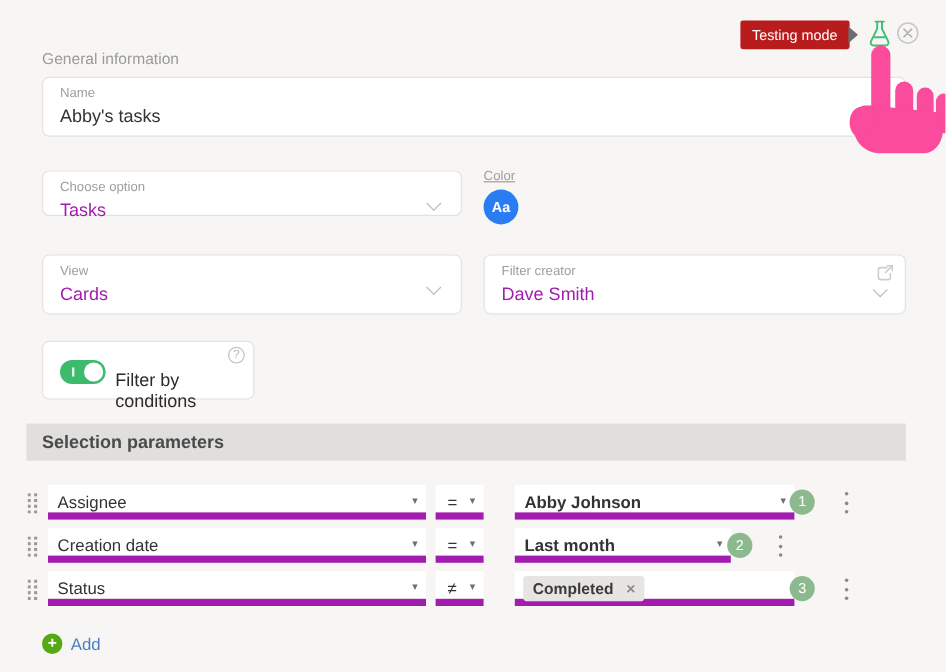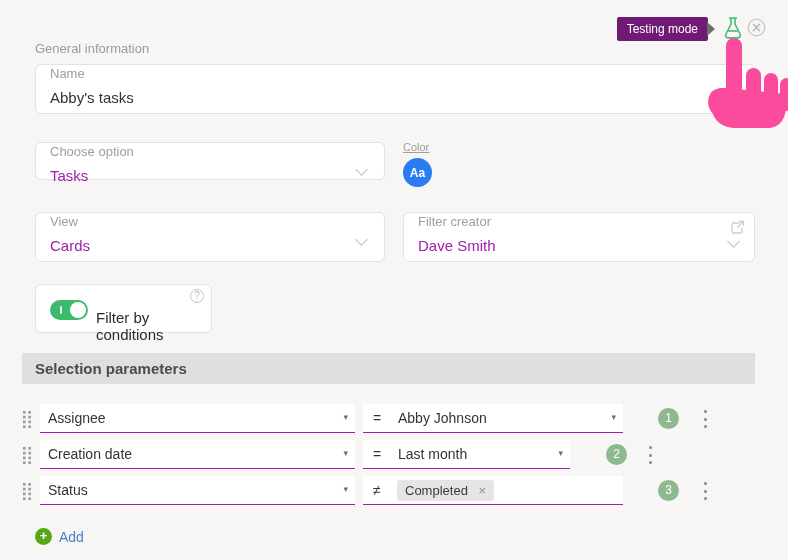--- a/index.html
+++ b/index.html
@@ -2,37 +2,37 @@
 <html><head>
 <meta charset="utf-8">
 <style>
   * { margin:0; padding:0; box-sizing:border-box; }
   html,body { width:788px; height:560px; }
   body { font-family:"Liberation Sans","DejaVu Sans",sans-serif; background:#f7f6f4; position:relative; overflow:hidden; }
 
   .abs { position:absolute; }
 
   
-  .tooltip { top:17px; right:80px; height:24px; background:#701a75; color:#fff;
+  .tooltip { top:17px; right:80px; height:24px; background:#b91c1c; color:#fff;
              font-size:12px; line-height:24px; padding:0 10px; border-radius:2px; }
   .tooltip-arrow { top:22px; right:73px; width:0; height:0;
              border-top:7px solid transparent; border-bottom:7px solid transparent;
              border-left:8px solid #6d6d6d; }
   .flask { top:16px; left:722px; width:22px; height:24px; }
   .closebtn { top:18px; left:747px; width:19px; height:19px; }
 
   
   .hand { top:36px; left:702px; width:86px; height:92px; z-index:50; }
 
   
   .section-label { left:35px; top:41px; font-size:13px; color:#9b9b9b; }
 
   
   .card { background:#fff; border:1px solid #e3e2e0; border-radius:6px; }
-  .card .flabel { position:absolute; left:14px; top:1px; font-size:13px; color:#9e9e9e; }
+  .card .flabel { position:absolute; left:14px; top:7px; font-size:11px; color:#9e9e9e; }
   .card .fvalue { position:absolute; left:14px; top:24px; font-size:15px; color:#333; }
   .card .fvalue.blue { color:#a21caf; }
 
   .name-box   { left:35px; top:64px;  width:720px; height:50px; }
   .choose-box { left:35px; top:142px; width:350px; height:38px; }
   .view-box   { left:35px; top:212px; width:350px; height:50px;padding-left:35px; }
   .creator-box{ left:403px; top:212px; width:352px; height:50px; }
 
   .chevron { position:absolute; width:9px; height:9px; border-left:1.5px solid #bcbcbc;
              border-bottom:1.5px solid #bcbcbc; transform:rotate(-45deg); }
@@ -59,27 +59,27 @@
 
   
   .sel-header { left:22px; top:353px; width:733px; height:31px; background:#e0dfdd;
                 color:#4b4b4b; font-size:15px; font-weight:bold; line-height:31px; padding-left:13px; }
 
   .crow { left:0; width:788px; height:29px; }
   .r1 { top:404px; } .r2 { top:440px; } .r3 { top:476px; }
 
   .drag { position:absolute; left:23px; top:7px; width:9px; height:17px; cursor:grab; }
 
-  .usel { position:absolute; background:#fff; border-bottom:1px solid #a21caf; height:29px; }
+  .usel { position:absolute; background:#fff; border-bottom:6px solid #a21caf; height:29px; }
   .usel .txt { position:absolute; left:8px; top:6px; font-size:14px; color:#333; white-space:nowrap; }
   .usel .tri { position:absolute; right:7px; top:8px; font-size:9px; color:#6f6f6f; }
   .fld { left:40px; width:315px; }
   .op  { left:363px; width:40px; }
   .op .txt { left:10px; }
-  .val { left:390px; width:233px; }
+  .val { left:429px; width:233px;font-weight:bold; }
   .val.short { width:180px; }
 
   .chip { position:absolute; left:7px; top:4px; background:#e6e5e3; border-radius:3px;
           height:21px; line-height:21px; padding:0 8px; font-size:13px; color:#3b3b3b; }
   .chip .x { color:#8b8b8b; margin-left:7px; font-size:13px; cursor:pointer; }
 
   .badge { position:absolute; top:4px; width:21px; height:21px; border-radius:50%;
            background:#8db98e; color:#fff; font-size:12px; text-align:center; line-height:21px; }
   .badge.p1 { left:658px; } .badge.p2 { left:606px; } .badge.p3 { left:658px; }
 

